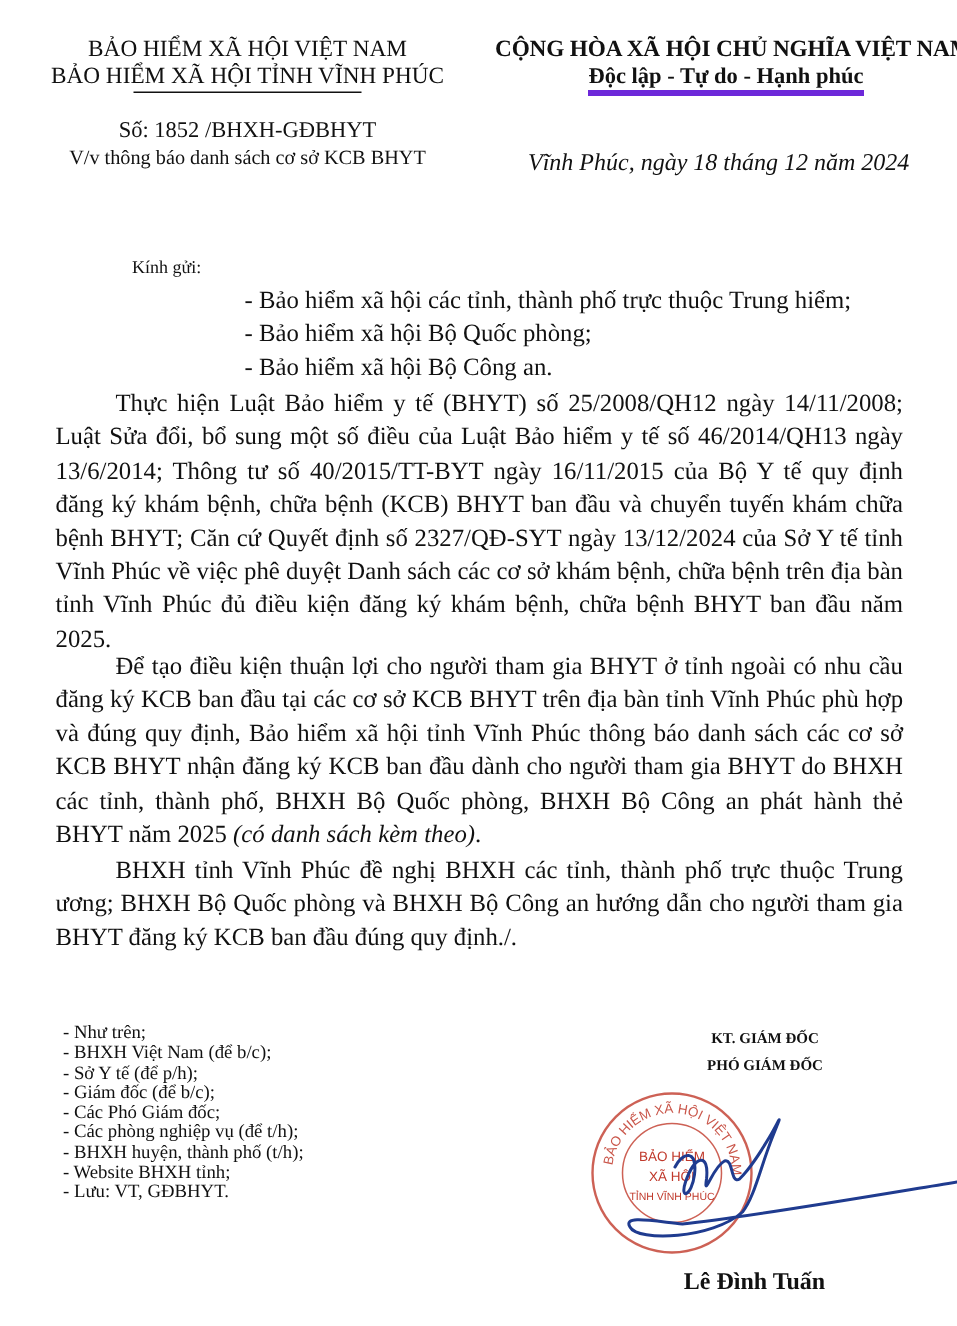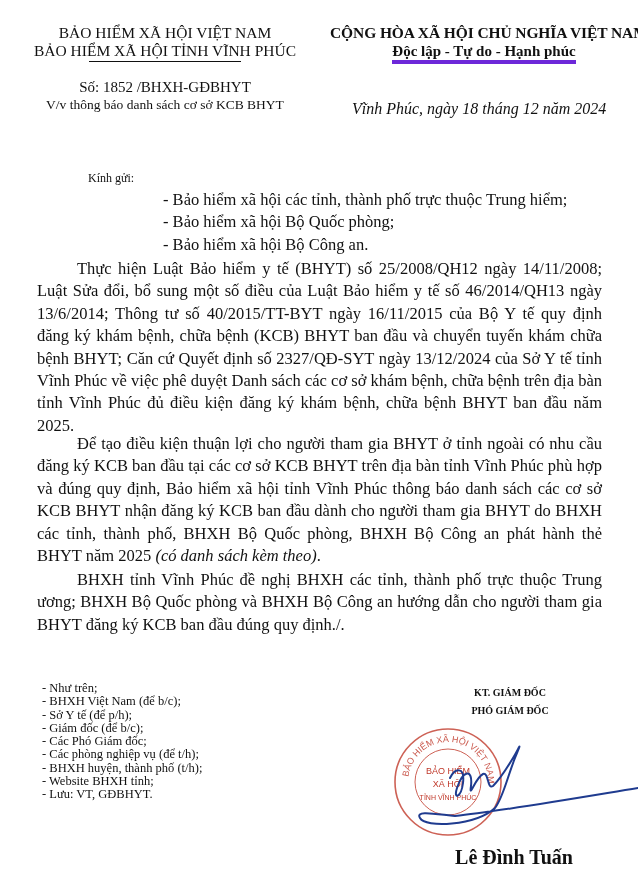--- a/index.html
+++ b/index.html
@@ -23,21 +23,21 @@
   .recips { left:163px; top:189px; font-size:16.5px; line-height:22.4px; }
   .para { left:37px; width:565px; }
   .para .first { text-indent:40px; }
   .p1 { top:258px; }
   .p2 { top:433px; }
   .p3 { top:569px; }
   .noinhan { left:42px; top:682px; font-size:12.5px; line-height:13.3px; }
   .noinhan .title { font-weight:bold; font-style:italic; font-size:14.5px; line-height:16px; }
   .sign { left:410px; width:200px; top:684px; }
   .sign .s1, .sign .s2 { font-weight:bold; font-size:10px; line-height:18px; }
-  .signer { left:414px; width:200px; top:846px; font-weight:bold; font-size:20px; }
+  .signer { left:403px; width:200px; top:846px; font-weight:bold; font-size:16px; }
   .stamp { left:392px; top:726px; width:112px; height:112px; }
   .signature { left:395px; top:738px; width:243px; height:90px; }
 </style>
 </head>
 <body>
 
 <div class="abs hdr-left center">
   <div class="l1">BẢO HIỂM XÃ HỘI VIỆT NAM</div>
   <div class="l2">BẢO HIỂM XÃ HỘI TỈNH VĨNH PHÚC</div>
   <div class="rule"></div>

